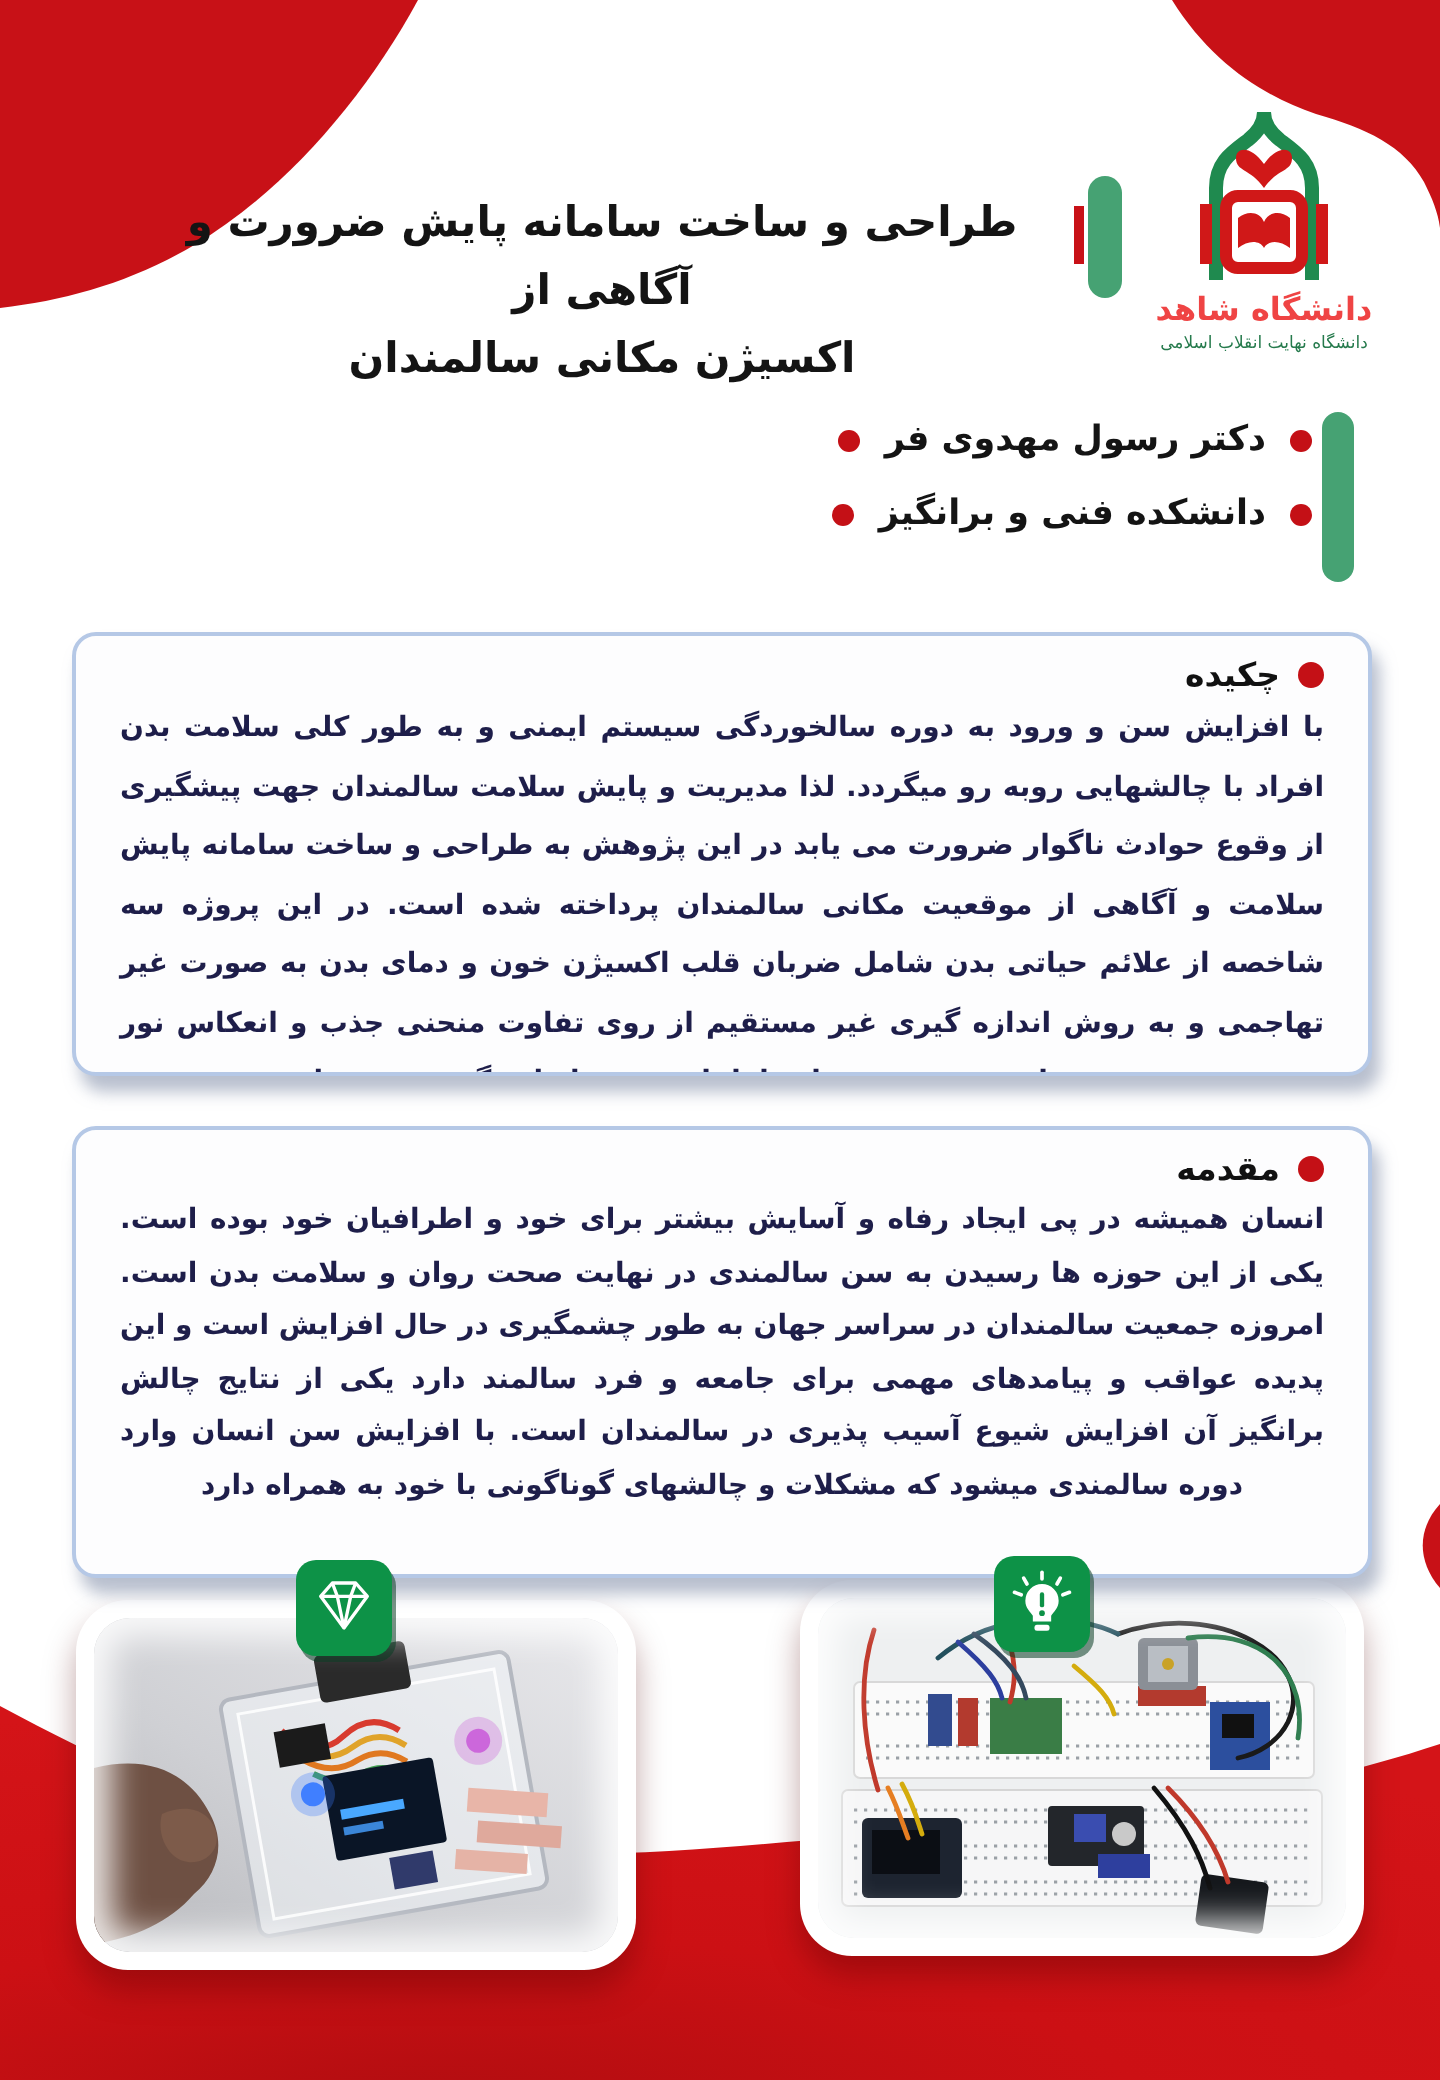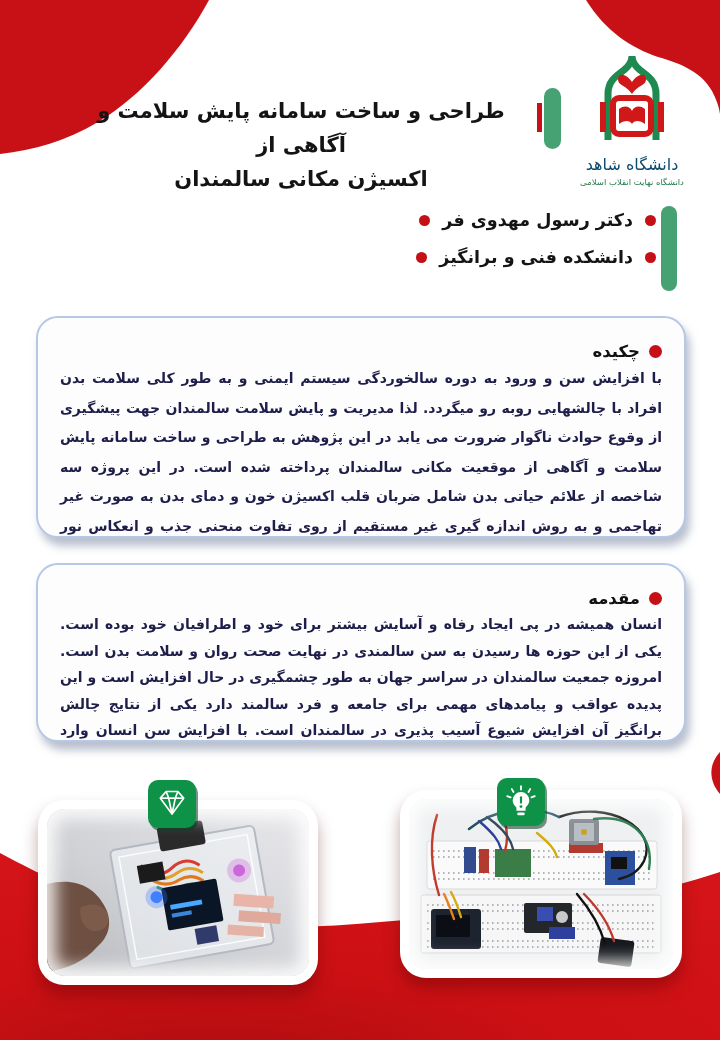--- a/index.html
+++ b/index.html
@@ -14,44 +14,44 @@
 
   
   .wave-tl{left:0;top:0;width:212px;height:156px;z-index:1;}
   .wave-tr{right:0;top:0;width:136px;height:120px;z-index:1;}
   .wave-bottom{left:0;top:848px;width:720px;height:192px;z-index:1;}
   .crescent-right{right:0;top:748px;width:14px;height:52px;z-index:1;}
 
   
   .logo{right:28px;top:56px;width:120px;z-index:5;text-align:center;}
   .logo-emblem{margin:0 auto;}
-  .logo-name{font-weight:normal;font-size:16px;color:#0c4a6e;line-height:22px;margin-top:12px;}
+  .logo-name{font-weight:bold;font-size:16px;color:#ef4444;line-height:22px;margin-top:2px;}
   .logo-slogan{font-size:8.5px;color:#257a4c;line-height:12px;}
 
   
   .title{left:70px;top:94px;width:462px;z-index:5;text-align:center;
          font-weight:bold;font-size:21px;line-height:34px;color:#141414;}
   .title-redbar{left:537px;top:103px;width:5px;height:29px;background:#c81117;z-index:5;}
   .greenbar-1{left:544px;top:88px;width:17px;height:61px;background:#46a273;border-radius:9px;z-index:5;}
   .greenbar-2{left:661px;top:206px;width:16px;height:85px;background:#46a273;border-radius:8px;z-index:5;}
 
   
   .authors{right:64px;top:210px;z-index:5;display:flex;flex-direction:column;gap:17px;align-items:flex-start;}
   .author-row{display:flex;align-items:center;gap:12px;font-weight:bold;font-size:17.5px;color:#141414;justify-content:space-between;}
   .dot{width:11px;height:11px;border-radius:50%;background:#c41016;flex:0 0 auto;}
 
   
   .panel{
     left:36px;width:650px;z-index:4;box-sizing:border-box;
-    background:#fdfdfe;border:2px solid #b5c8e6;border-radius:22px;
+    background:#fdfdfe;border:2px solid #b5c8e6;border-radius:12px;
     box-shadow:4px 8px 8px rgba(125,138,165,0.55);
-    padding:24px 22px 10px 22px;overflow:hidden;
+    padding:10px 22px 10px 22px;overflow:hidden;
   }
   .panel-abstract{top:316px;height:222px;}
-  .panel-intro{top:563px;height:179px;}
+  .panel-intro{top:563px;height:226px;}
   .panel-head{display:flex;align-items:center;gap:9px;font-weight:bold;font-size:16.5px;color:#111;}
   .panel-head .dot{width:13px;height:13px;}
   .panel-body{
     font-weight:bold;color:#1e1e4a;font-size:14px;
     text-align:justify;text-align-last:center;margin-top:3px;
   }
   .panel-abstract .panel-body{line-height:29.5px;}
   .panel-intro .panel-body{line-height:26.5px;}
 
   
@@ -123,21 +123,21 @@
 
       <path d="M39,53 C44,49 50,50 52,55 C54,50 60,49 65,53 L65,68 C60,64 54,64 52,68 C50,64 44,64 39,68 Z" fill="#d01818"></path>
     </svg>
     <div class="logo-name">دانشگاه شاهد</div>
     <div class="logo-slogan">دانشگاه نهایت انقلاب اسلامی</div>
   </div>
 
   <div class="abs title-redbar"></div>
   <div class="abs greenbar-1"></div>
   <div class="abs title">
-    <div>طراحی و ساخت سامانه پایش سلامت و آگاهی از</div>
+    <div>طراحی و ساخت سامانه پایش ضرورت و آگاهی از</div>
     <div>اکسیژن مکانی سالمندان</div>
   </div>
 
   <div class="abs greenbar-2"></div>
   <div class="abs authors">
     <div class="author-row">
       <span class="dot"></span>
       <span>دکتر رسول مهدوی فر</span>
       <span class="dot"></span>
     </div>

